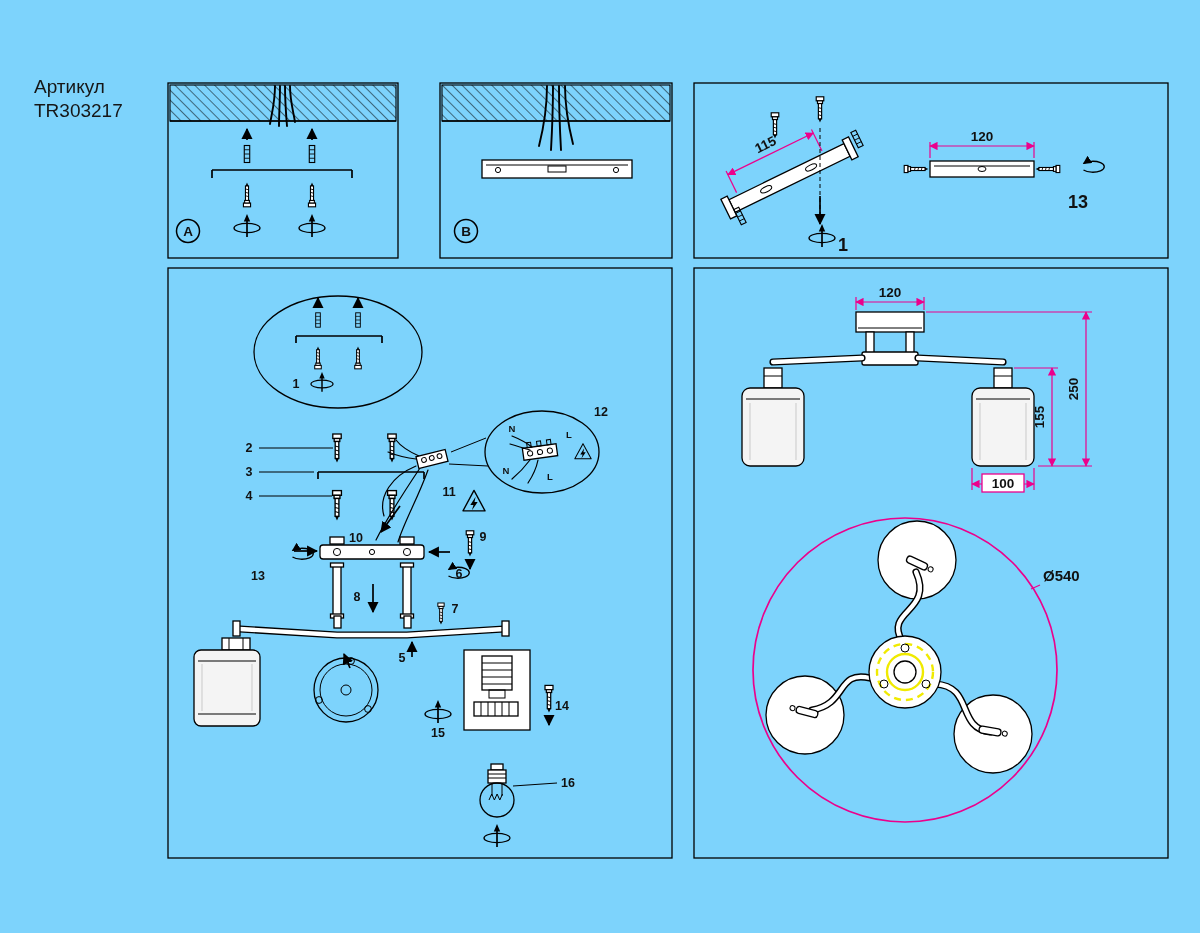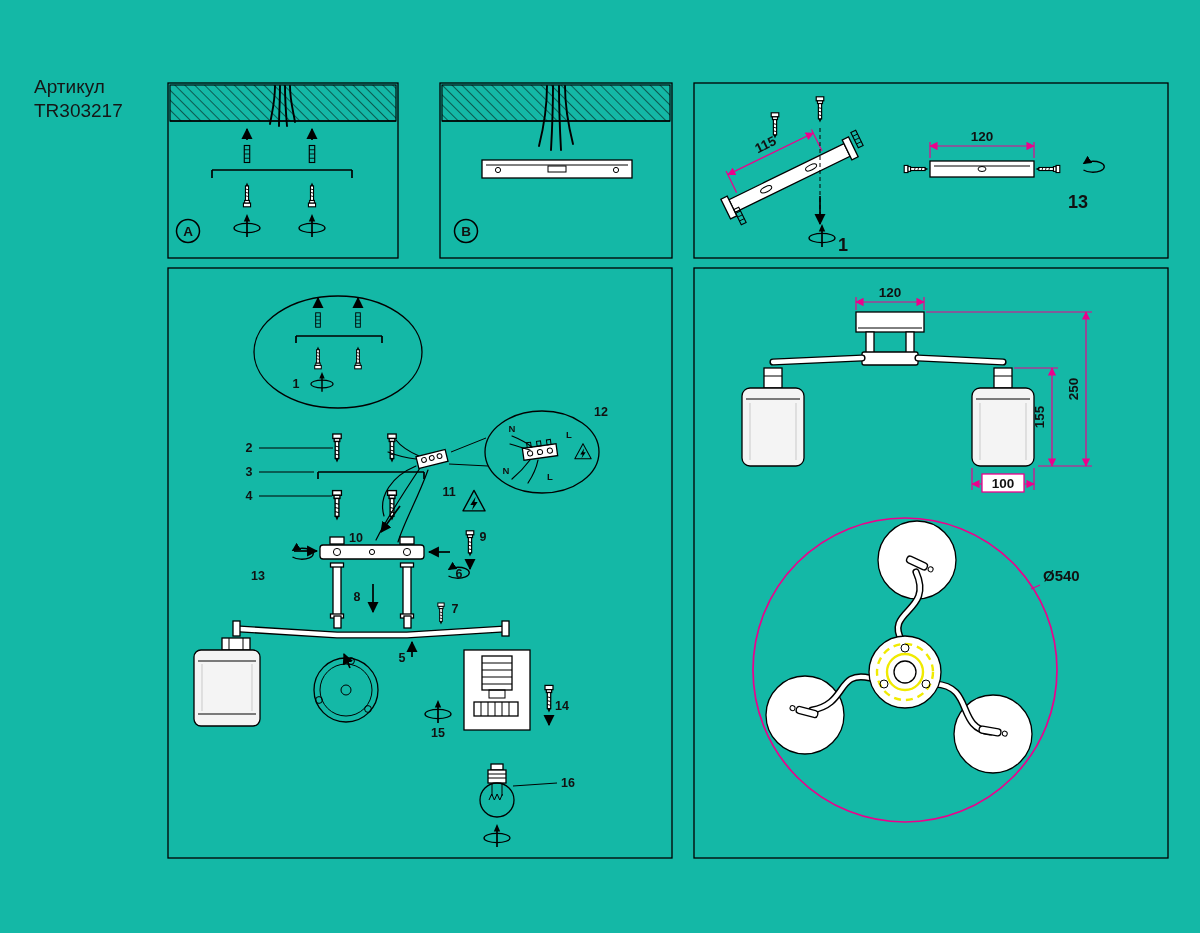--- a/index.html
+++ b/index.html
@@ -1,16 +1,16 @@
 <!DOCTYPE html>
 <html><head>
 <meta charset="utf-8">
 <style>
   html,body{margin:0;padding:0;background:#fff}
-  .canvas{width:1200px;height:933px;background:#14b8a6;position:relative;overflow:hidden}
+  .canvas{width:1200px;height:933px;background:#7dd3fc;position:relative;overflow:hidden}
   svg{display:block}
   text{font-family:"Liberation Sans",sans-serif;fill:#111}
   .art{font-size:19px;fill:#161616}
   .letter{font-size:13.5px;font-weight:600;text-anchor:middle}
   .num{font-size:12.5px;font-weight:700}
   .numc{font-size:12.5px;font-weight:700;text-anchor:middle}
   .big{font-size:18px;font-weight:700}
   .dim{font-size:13.5px;font-weight:700;text-anchor:middle}
   .dia{font-size:15px;font-weight:700}
   .nl{font-size:9.5px;font-weight:700;text-anchor:middle}

